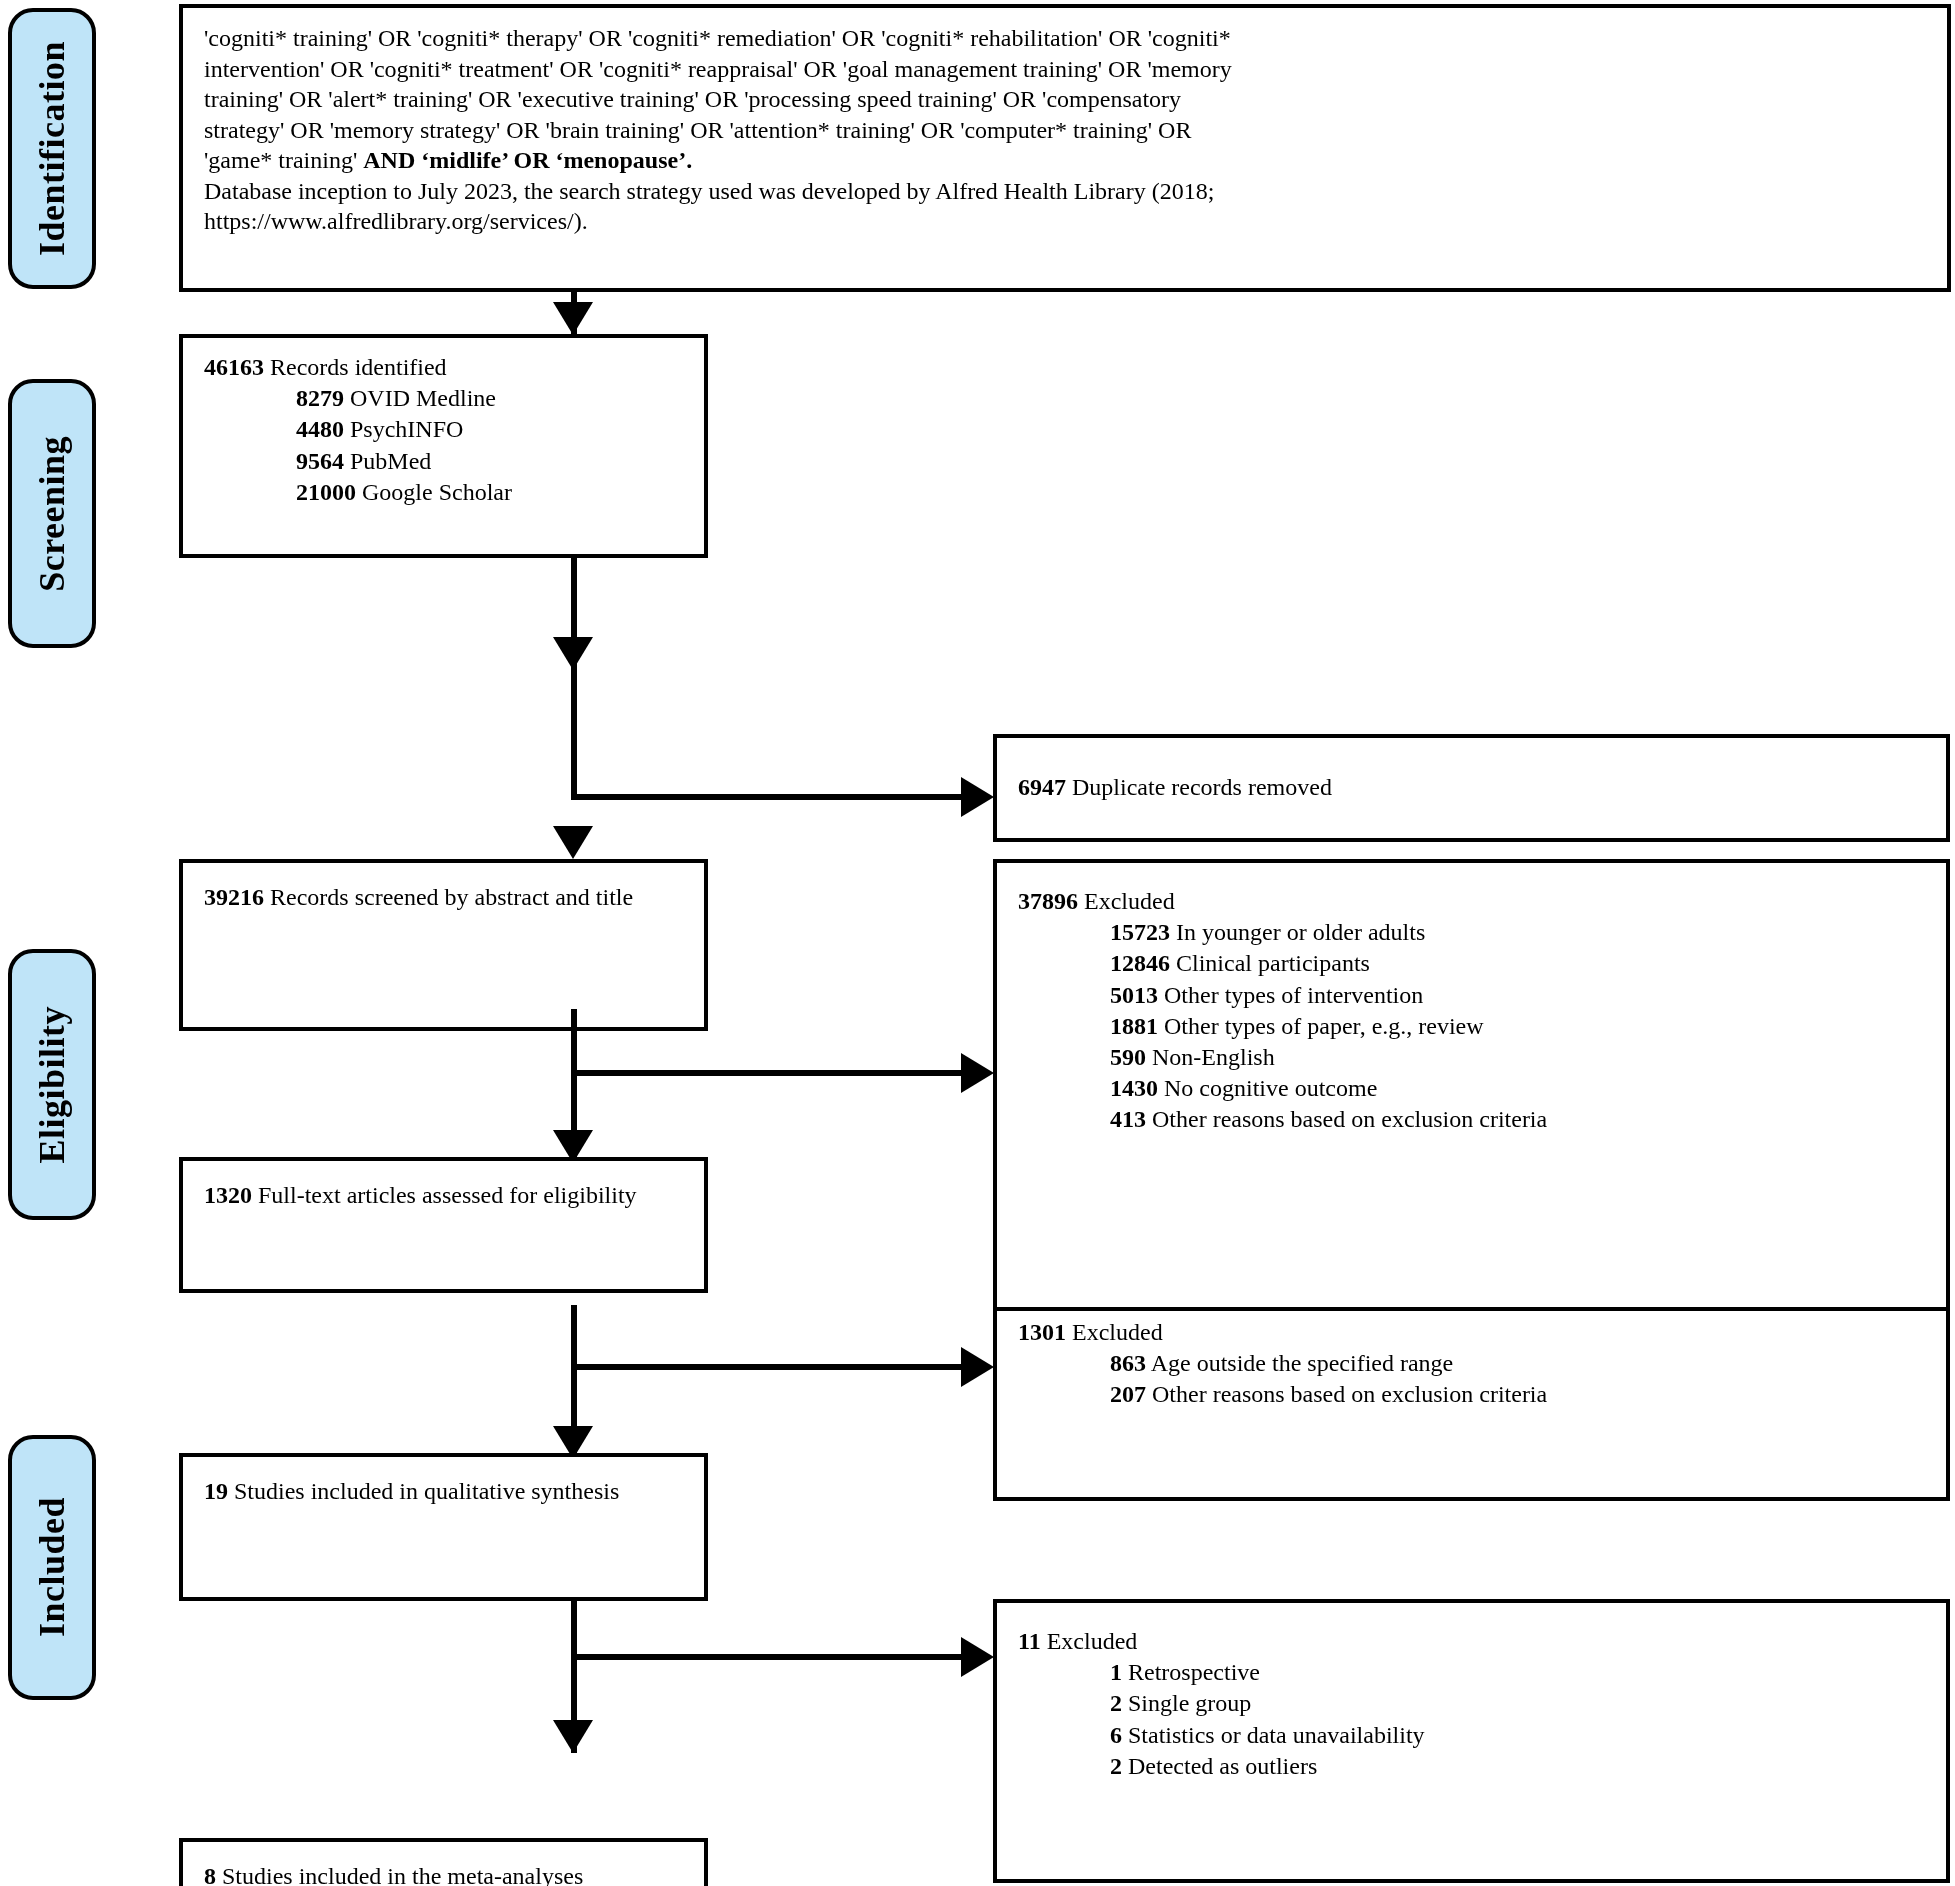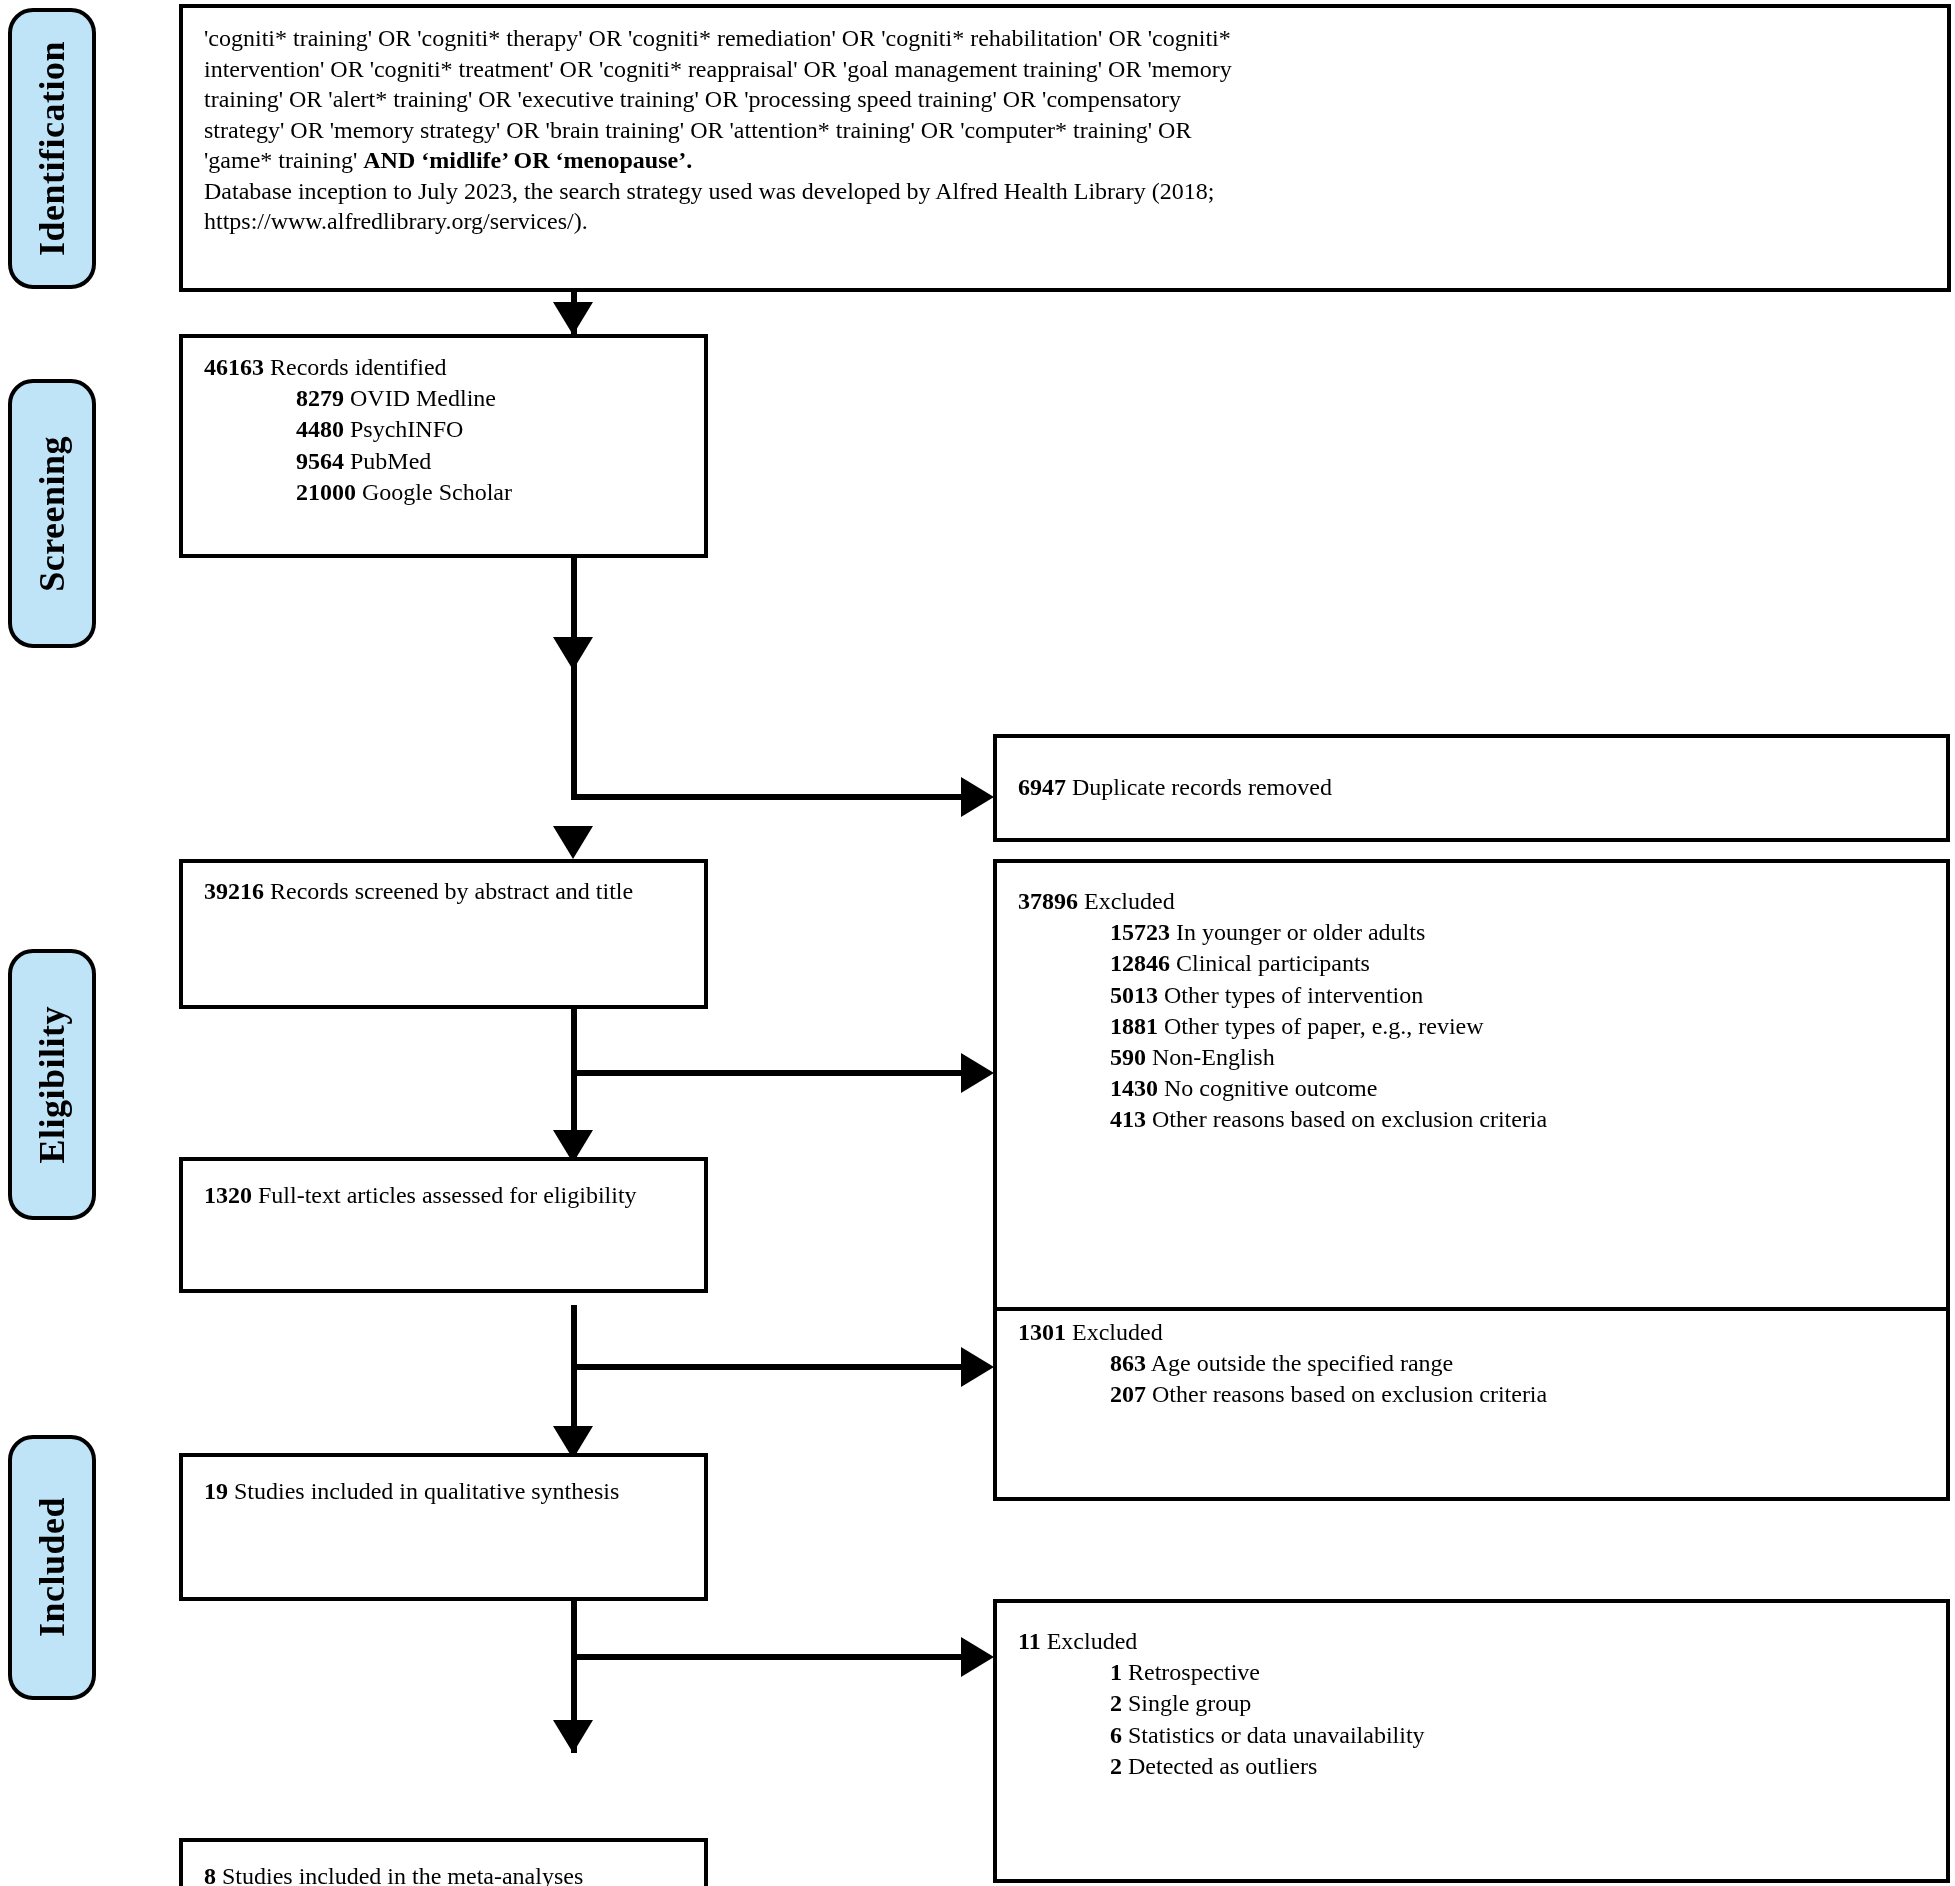--- a/index.html
+++ b/index.html
@@ -136,21 +136,21 @@
 
   <div class="vline" style="left:571px; top:558px; height:242px;"></div>
   <div class="hline" style="left:571px; top:794px; width:407px;"></div>
   <div class="arrow-right" style="left:961px; top:777px;"></div>
   <div class="arrow-down" style="left:553px; top:826px;"></div>
 
   <div class="box" style="left:993px; top:734px; width:957px; height:108px; display:flex; align-items:center;">
     <p><span class="num">6947</span> <span>Duplicate records removed</span></p>
   </div>
 
-  <div class="box" style="left:179px; top:859px; width:529px; height:150px; padding-top:13px;">
+  <div class="box" style="left:179px; top:859px; width:529px; height:172px; padding-top:19px;">
     <p><span class="num">39216</span> <span>Records screened by abstract and title</span></p>
   </div>
 
   <div class="box" style="left:993px; top:859px; width:957px; height:495px; padding-top:23px;">
     <p><span class="num">37896</span> <span>Excluded</span></p>
     <p class="indent"><span class="num">15723</span> <span>In younger or older adults</span></p>
     <p class="indent"><span class="num">12846</span> <span>Clinical participants</span></p>
     <p class="indent"><span class="num">5013</span> <span>Other types of intervention</span></p>
     <p class="indent"><span class="num">1881</span> <span>Other types of paper, e.g., review</span></p>
     <p class="indent"><span class="num">590</span> <span>Non-English</span></p>

